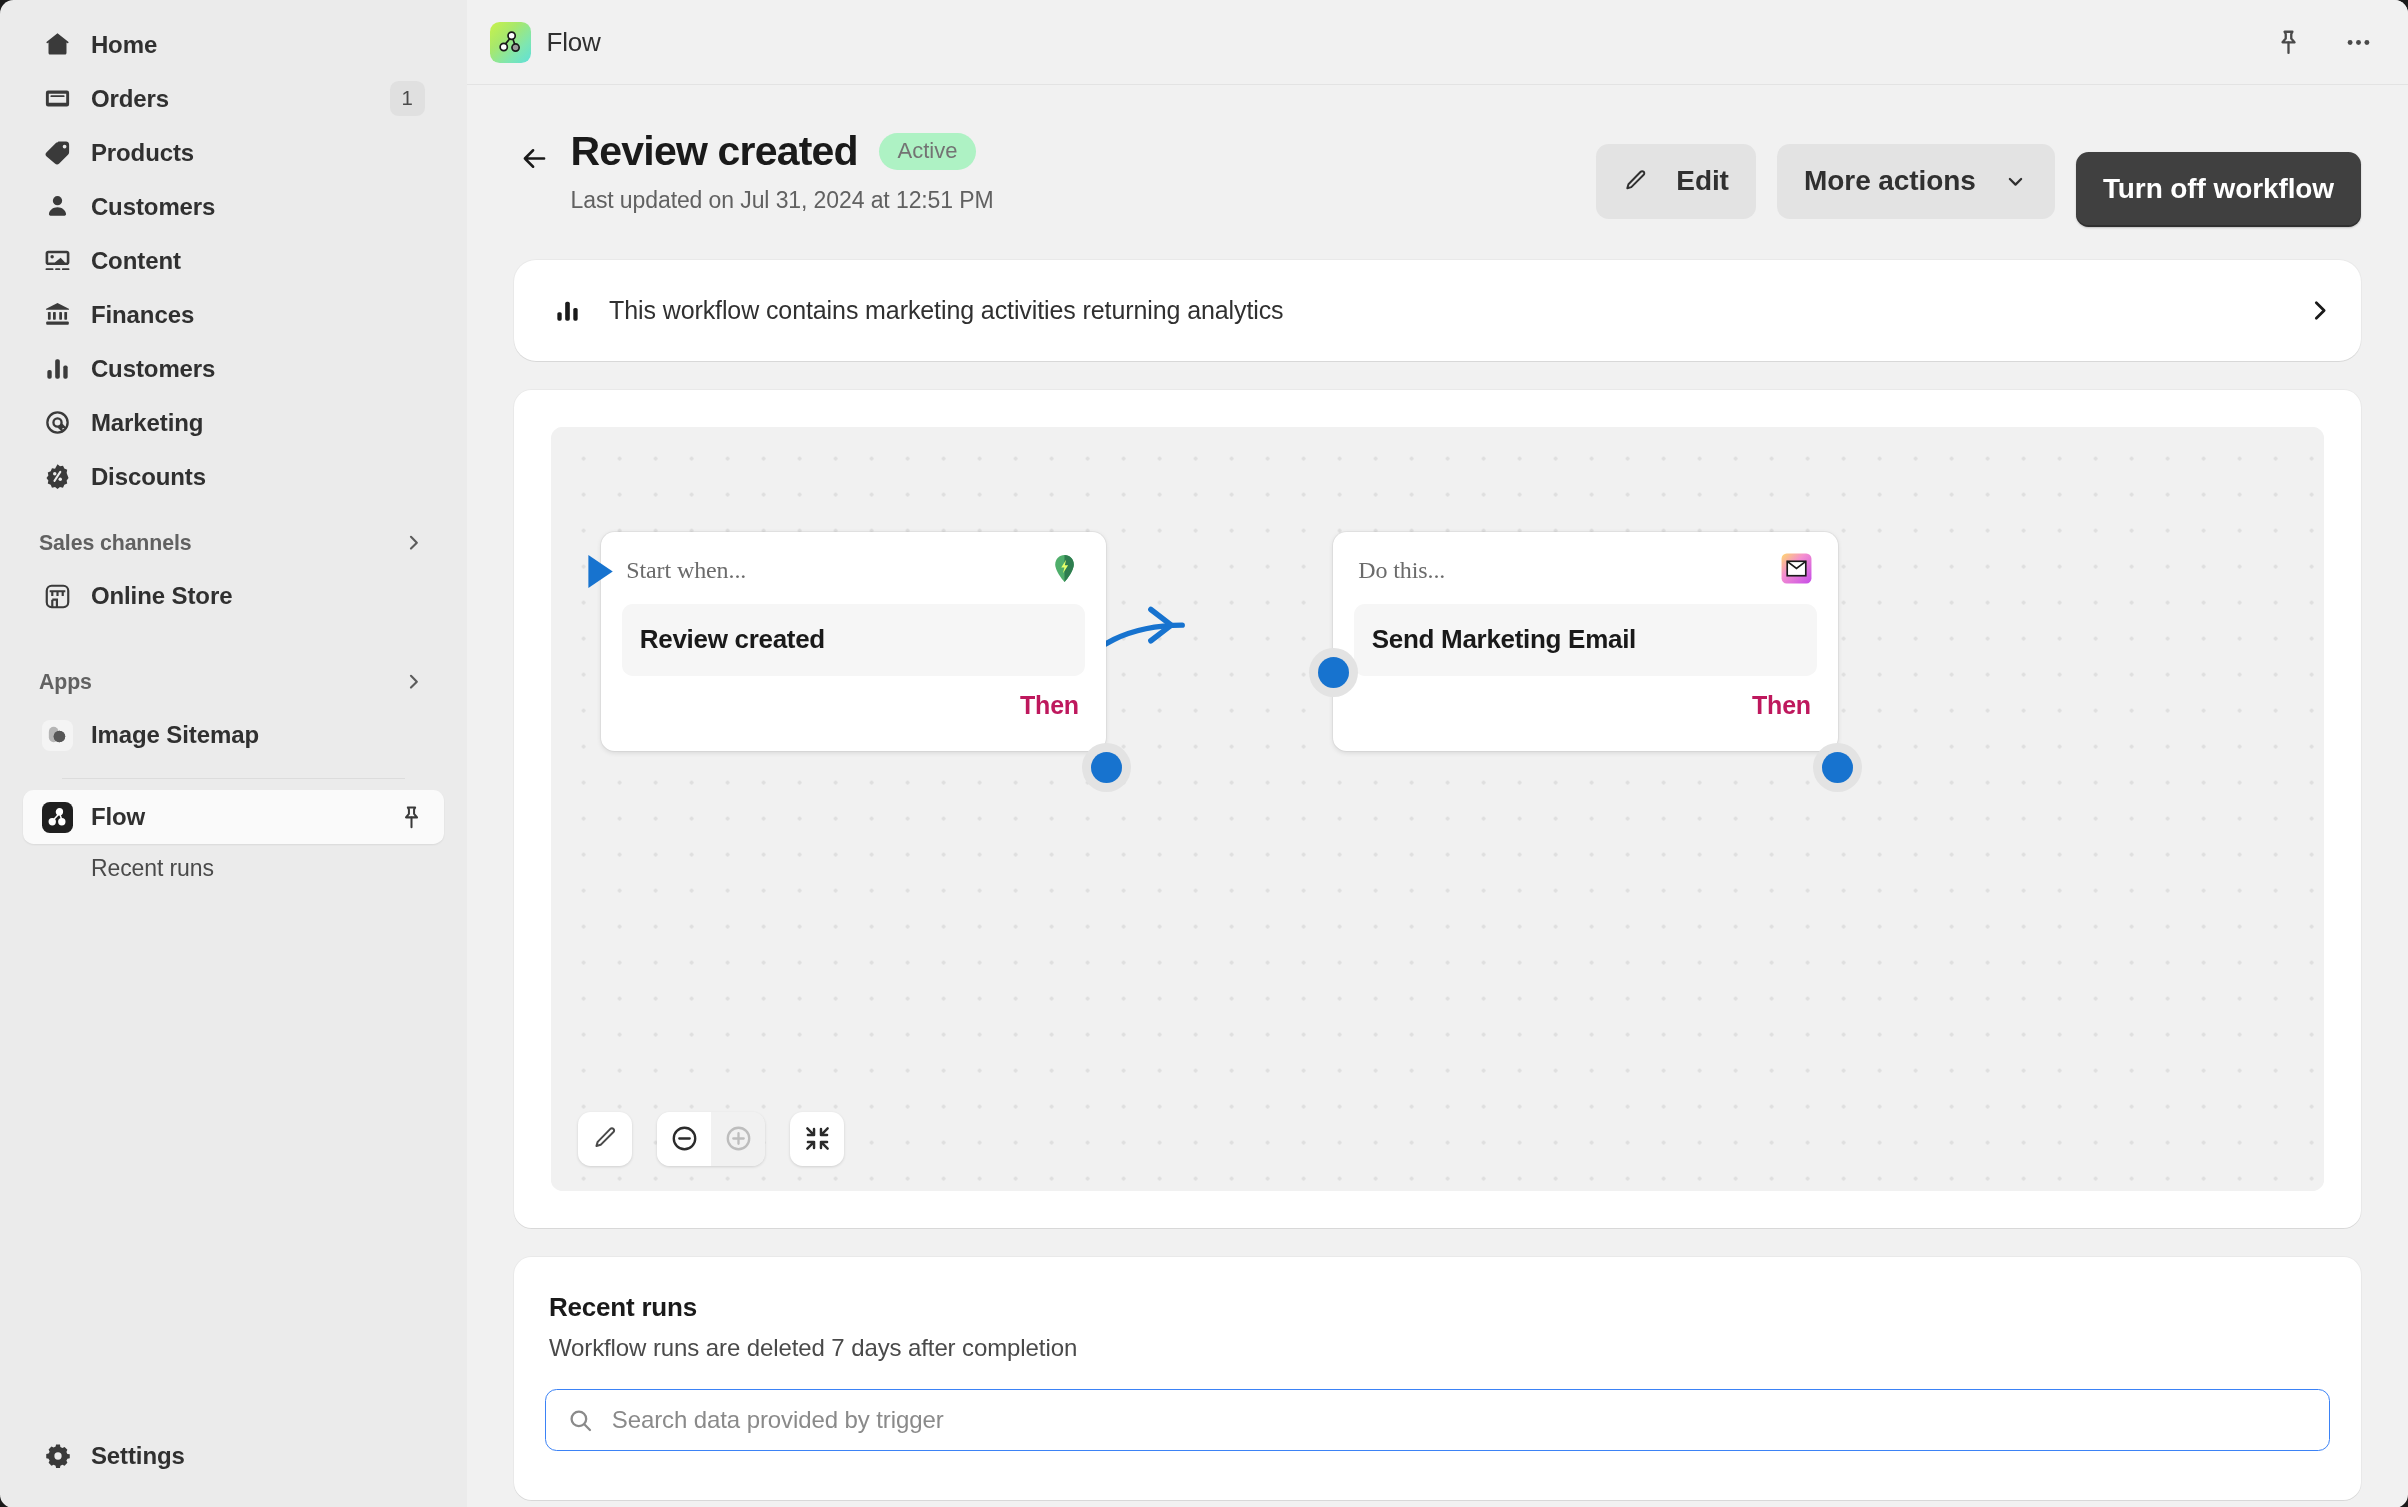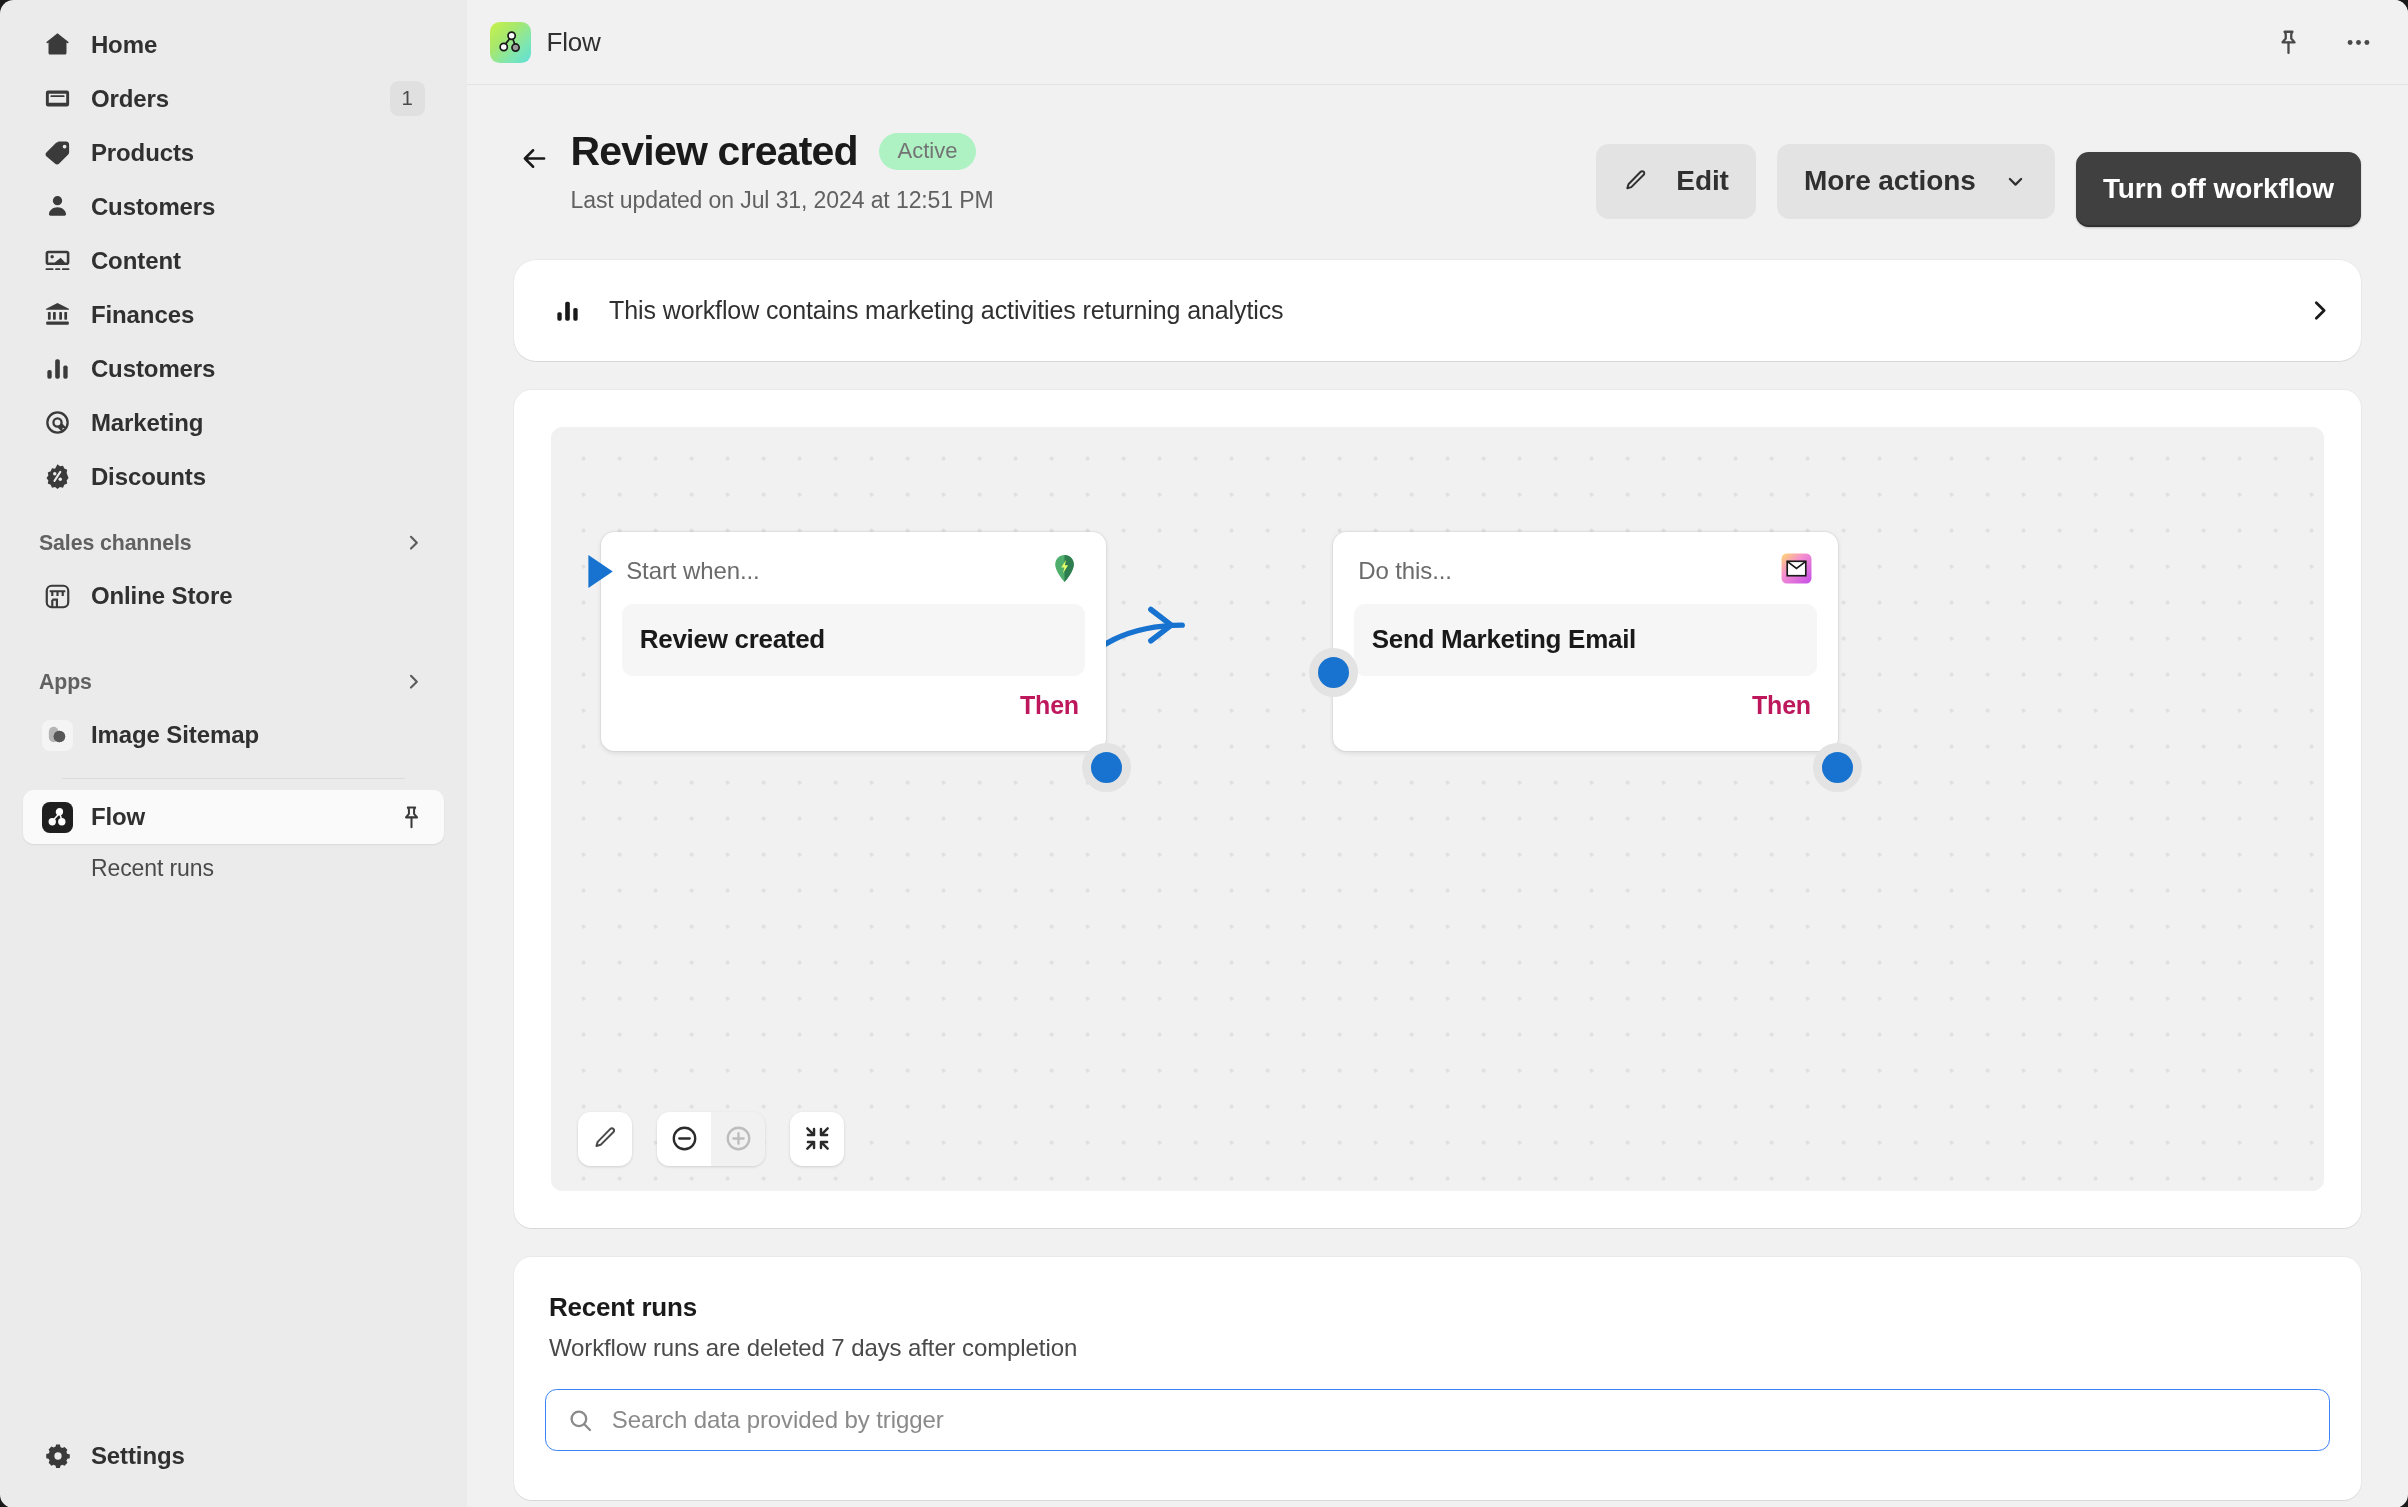--- a/index.html
+++ b/index.html
@@ -282,21 +282,21 @@
   }
   #node-trigger { left: 50px; top: 105px; width: 505px; }
   #node-action  { left: 782px; top: 105px; width: 505px; }
 
   .node-head {
     display: flex; align-items: center;
     height: 43px;
     padding: 0 3.9px;
   }
   .node-head .nh-label {
-    font-size: 24px; color: #6b6b6b; letter-spacing: -0.1px;
+    font-size: 24px; color: #6b6b6b; letter-spacing: -0.1px; font-family: Liberation Serif, serif;
   }
   .node-head .nh-ico { margin-left: auto; }
   .node-body {
     background: #F6F6F6;
     border-radius: 10.7px;
     height: 72px;
     display: flex; align-items: center;
     padding: 0 17.5px;
     margin-top: 11.6px;
   }

